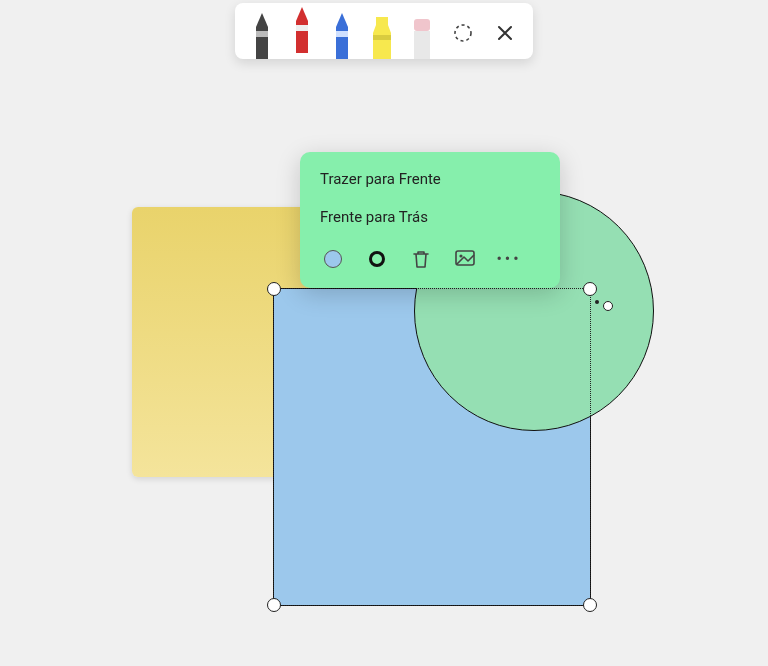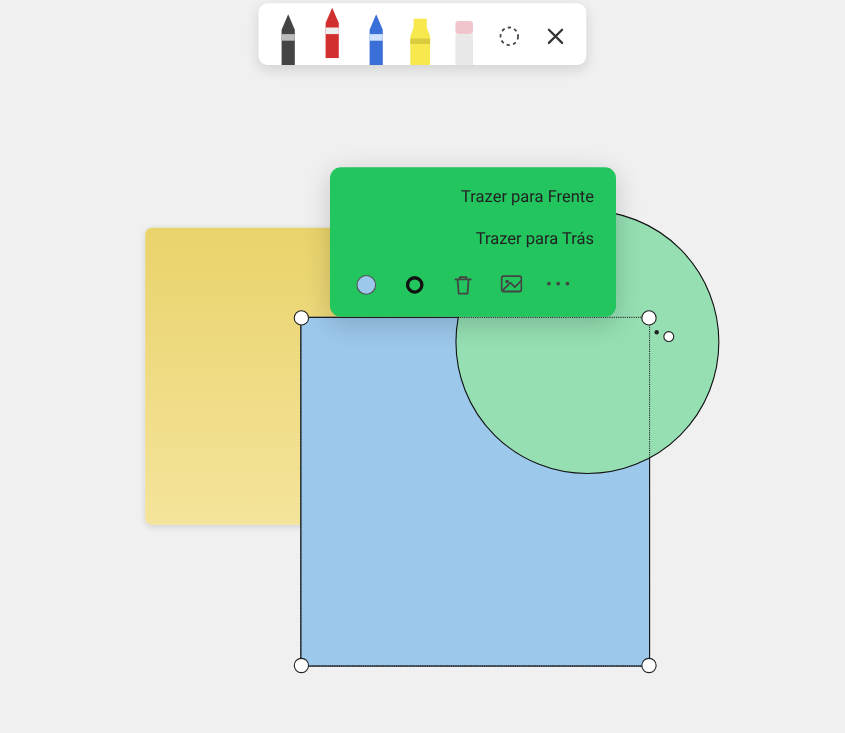--- a/index.html
+++ b/index.html
@@ -109,26 +109,25 @@
     width: 4px;
     height: 4px;
     background: #222;
     border-radius: 50%;
     transform: translate(-50%,-50%);
   }
 
   
   .context-menu {
     position: absolute;
-    background: #22c55e;
+    background: #86efac;
     border-radius: 10px;
     box-shadow: 0 6px 24px rgba(0,0,0,.18);
     width: 260px;
     padding: 8px 0 4px 0;
-    text-align: right;
   }
   .menu-item {
     padding: 10px 20px;
     font-size: 15px;
     color: #222;
     cursor: pointer;
   }
   .menu-tool-row {
     display: flex;
     align-items: center;
@@ -214,21 +213,21 @@
   </div>
   <div class="tool-btn">
     <svg width="18" height="18" viewBox="0 0 18 18">
       <path d="M3 3 L15 15 M15 3 L3 15" stroke="#333" stroke-width="2" stroke-linecap="round"></path>
     </svg>
   </div>
 </div>
 
 <div class="context-menu" style="left:300px; top:152px;">
   <div class="menu-item">Trazer para Frente</div>
-  <div class="menu-item">Trazer para Trás</div>
+  <div class="menu-item">Frente para Trás</div>
   <div class="menu-tool-row">
     <div class="menu-tool">
       <div class="fill-swatch"></div>
     </div>
     <div class="menu-tool">
       <div class="stroke-swatch"></div>
     </div>
     <div class="menu-tool">
       <svg width="18" height="20" viewBox="0 0 18 20">
         <path d="M2 5 H16 M6 5 V3 H12 V5 M4 5 L5 18 H13 L14 5" fill="none" stroke="#444" stroke-width="1.6" stroke-linecap="round" stroke-linejoin="round"></path>

